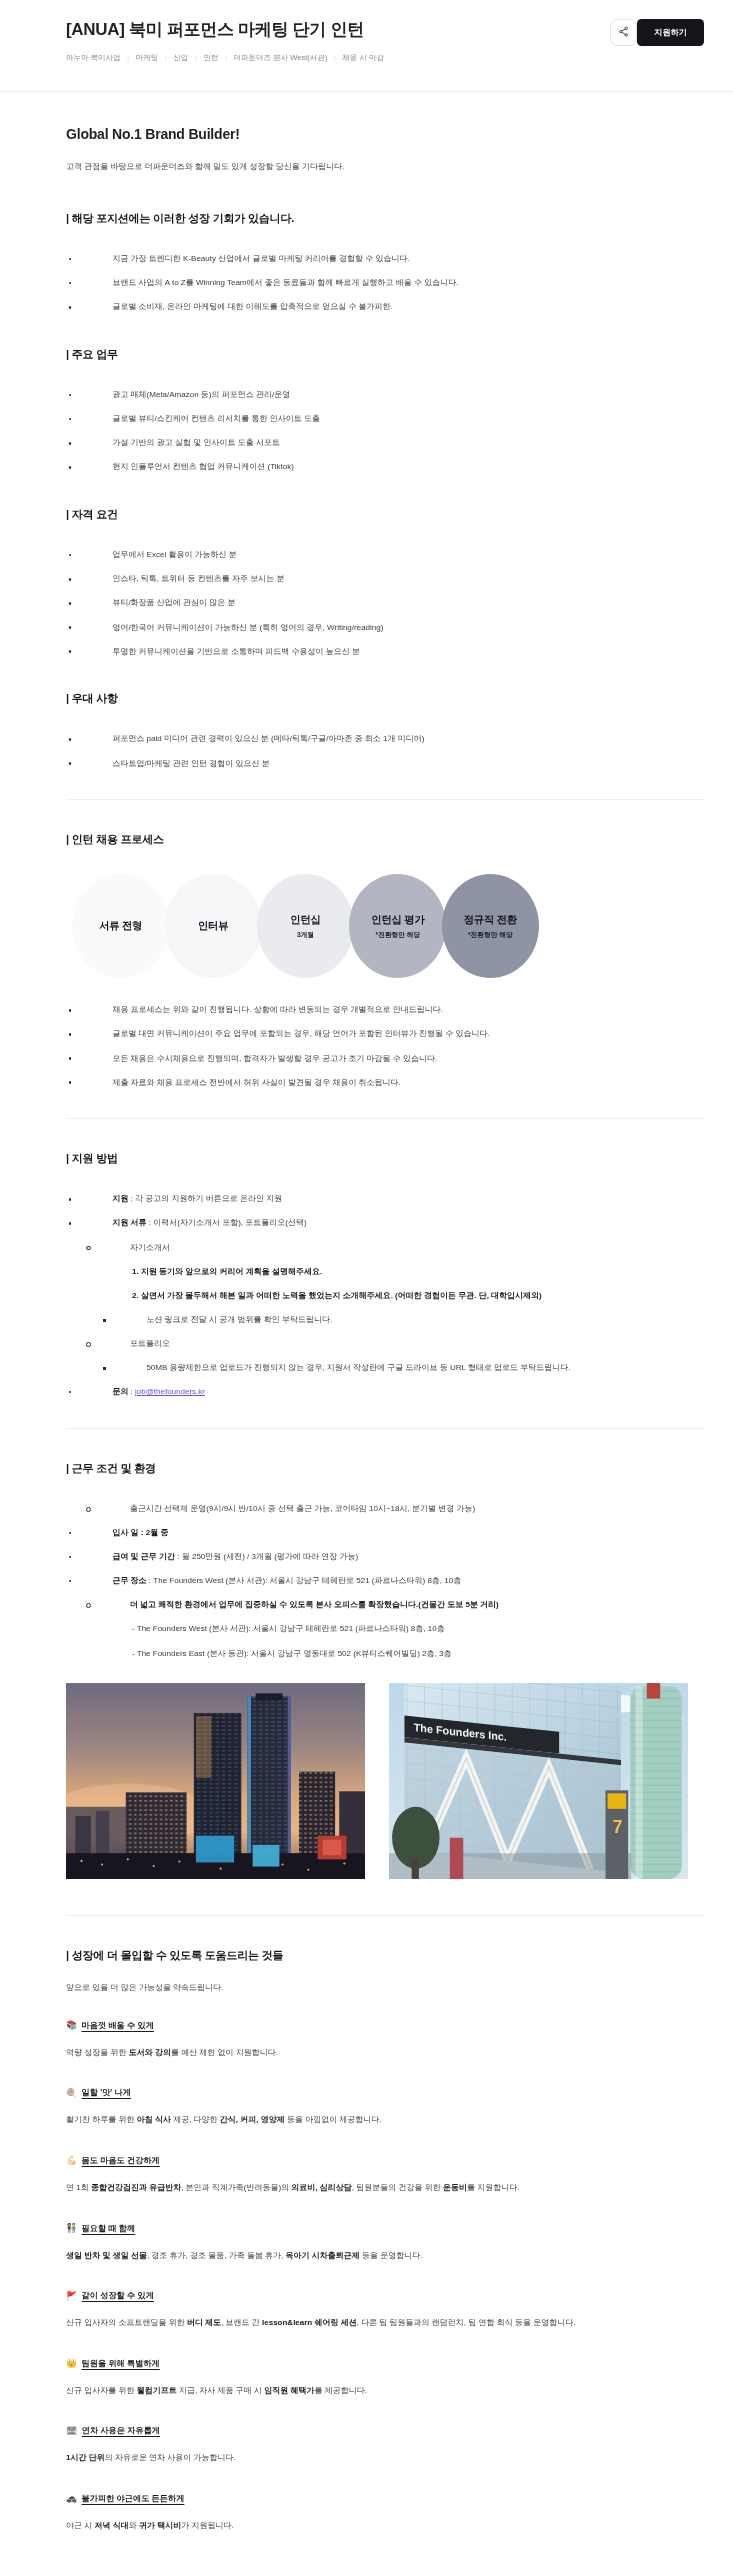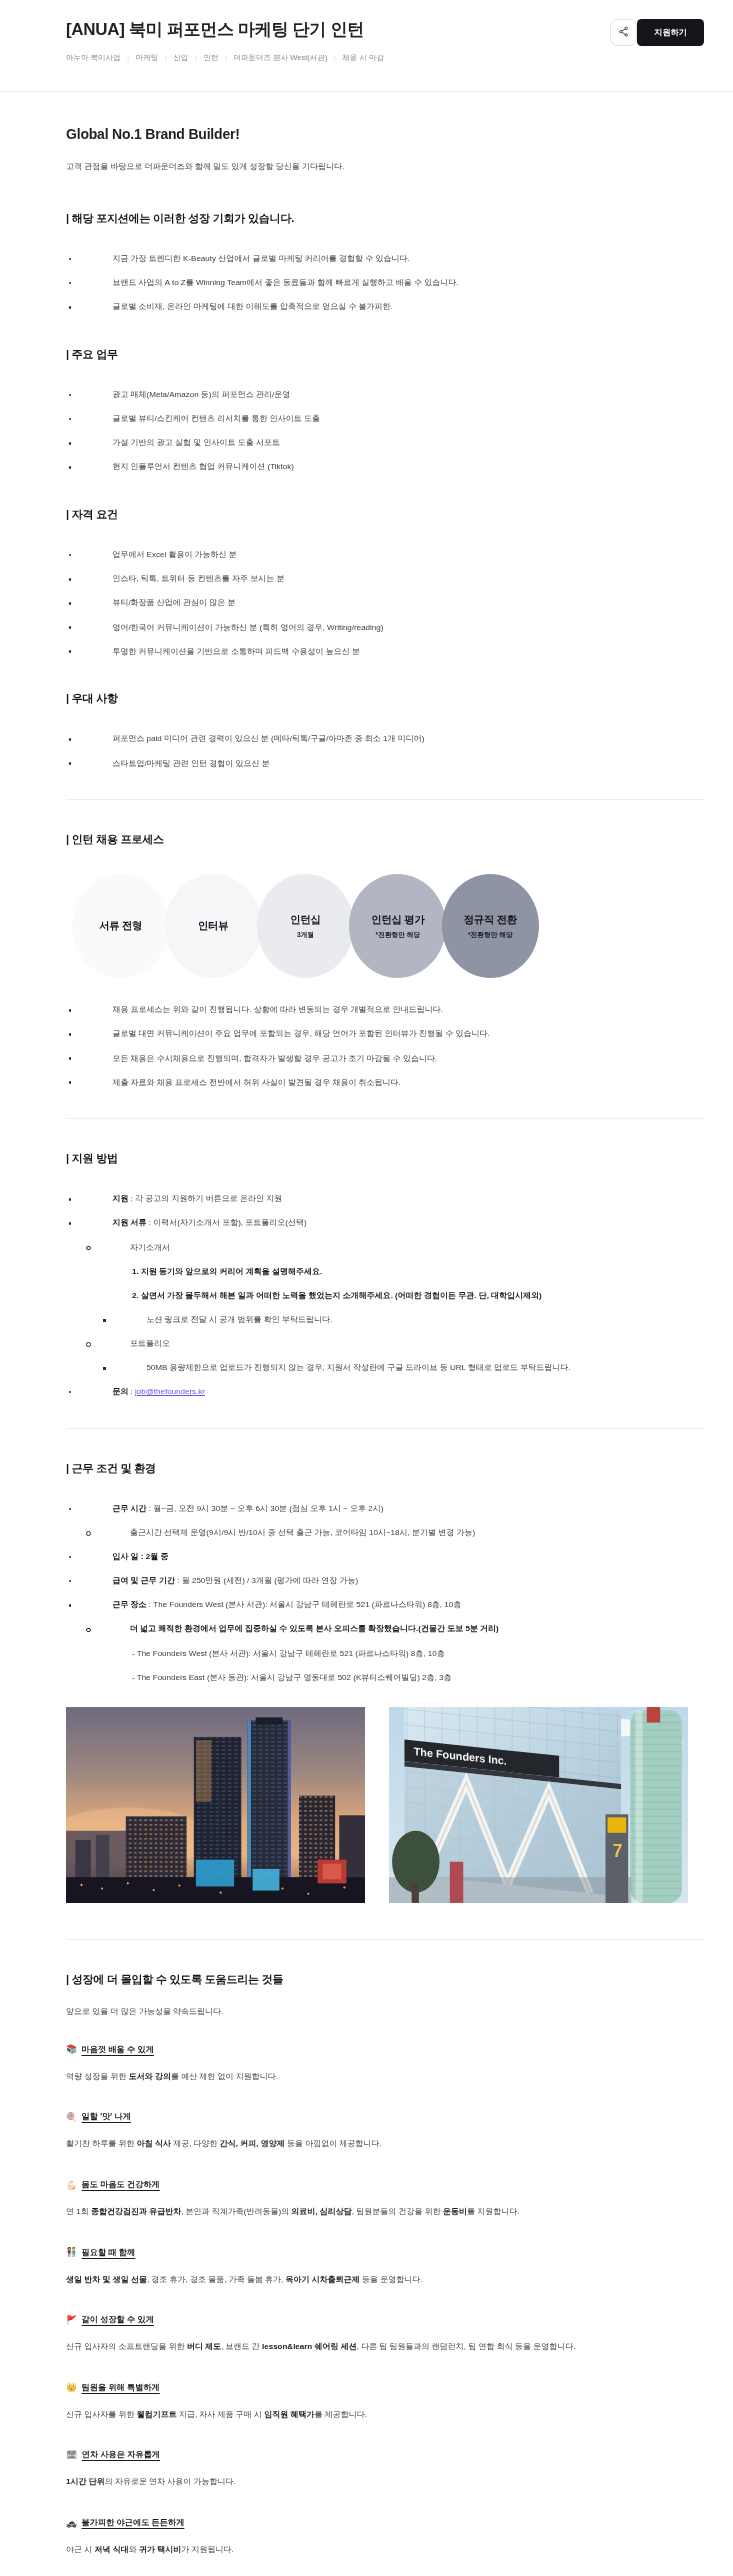--- a/index.html
+++ b/index.html
@@ -250,24 +250,20 @@
       <div class="li lvl0">
         <span class="mk dot"></span>
         <span class="tx"><span class="b">문의</span><span> : </span><a class="lnk" href="#">job@thefounders.kr</a></span>
       </div>
     </div>
 
   <div class="hr"></div>
 
   <div class="sec-title after-hr">| 근무 조건 및 환경</div>
   <div class="blist">
-      <div class="li lvl0">
-        <span class="mk dot"></span>
-        <span class="tx"><span class="b">근무 시간</span><span> : 월~금, 오전 9시 30분 ~ 오후 6시 30분 (점심 오후 1시 ~ 오후 2시)</span></span>
-      </div>
       <div class="li lvl1">
         <span class="mk circle"></span>
         <span class="tx"><span>출근시간 선택제 운영(9시/9시 반/10시 중 선택 출근 가능, 코어타임 10시~18시, 분기별 변경 가능)</span></span>
       </div>
       <div class="li lvl0">
         <span class="mk dot"></span>
         <span class="tx"><span class="b">입사 일 : 2월 중</span></span>
       </div>
       <div class="li lvl0">
         <span class="mk dot"></span>

